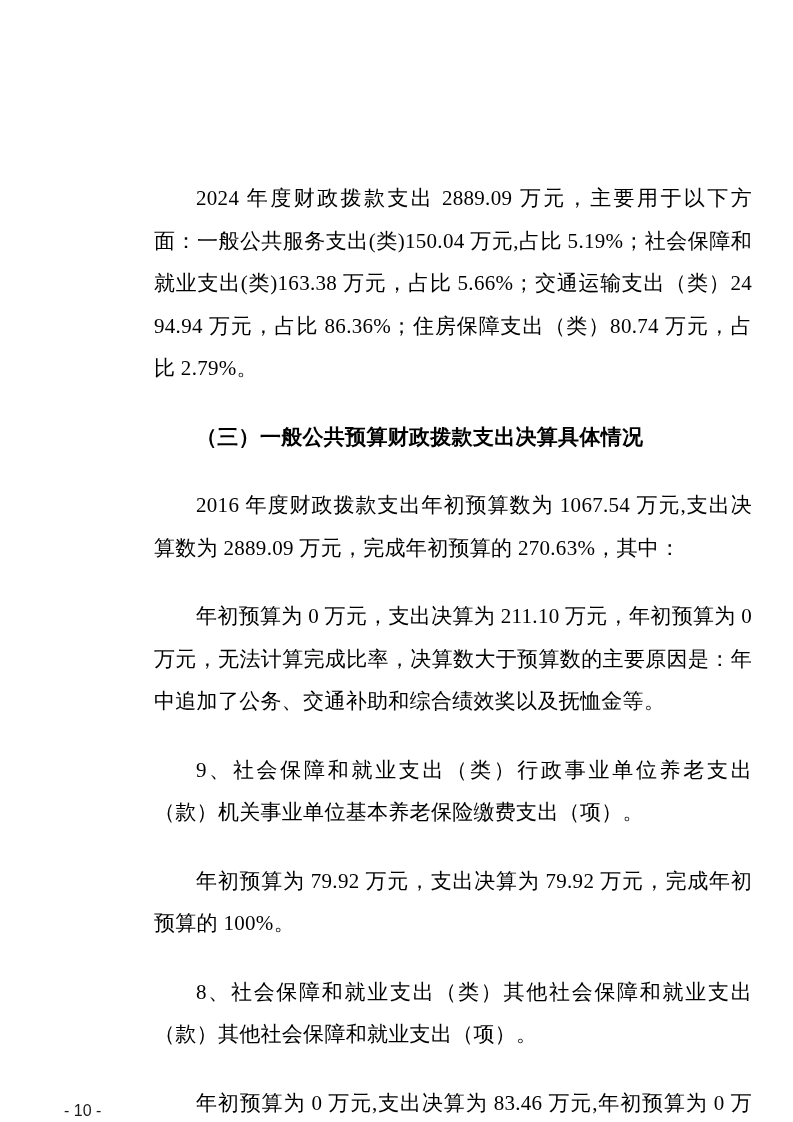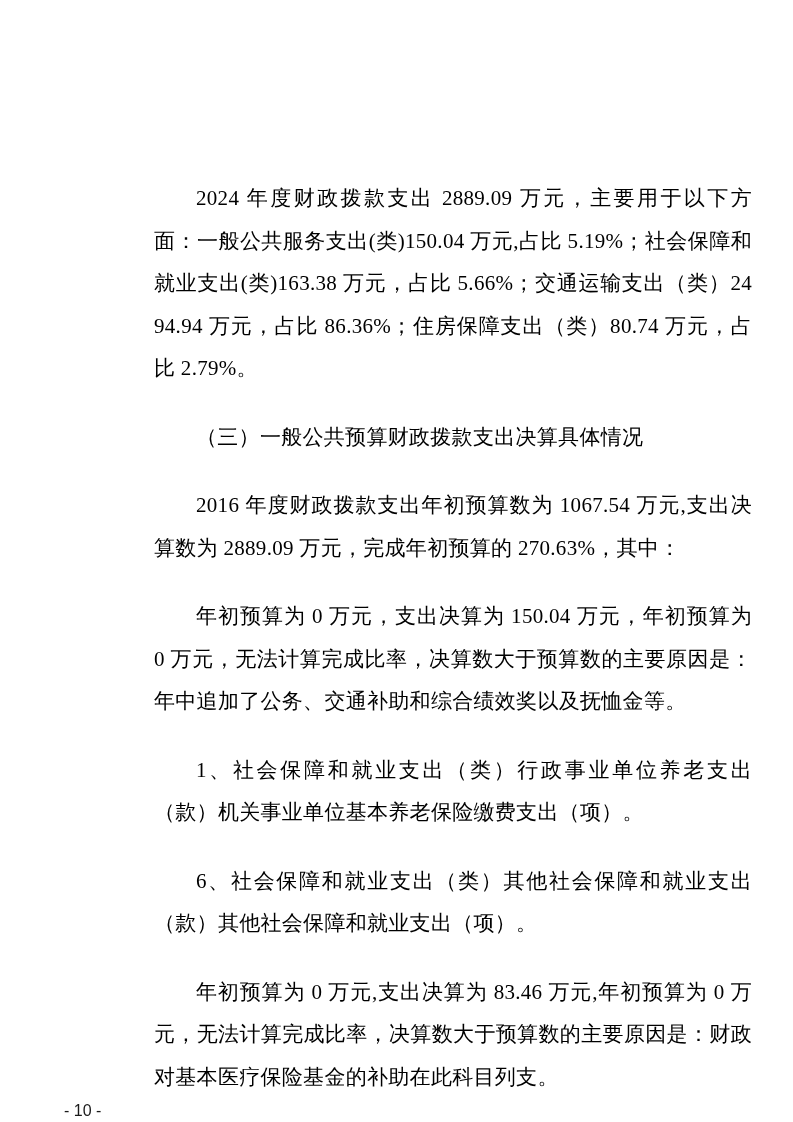--- a/index.html
+++ b/index.html
@@ -25,21 +25,21 @@
   }
   .para {
     font-size: 21px;
     line-height: 42.5px;
     text-indent: 2em;
     text-align: justify;
     letter-spacing: 0.3px;
     word-break: break-all;
   }
   .para.heading {
-    font-weight: normal;
+    font-weight: bold;
     text-align: left;
   }
   .footer {
     position: absolute;
     left: 0;
     width: 656px;
     top: 1038px;
     text-align: left;
     font-size: 16px;
     font-family: "Liberation Sans", "DejaVu Sans", sans-serif;
@@ -47,19 +47,20 @@
   }
 </style>
 </head>
 <body>
 
 <div class="page">
   <div class="content">
     <p class="para">2024 年度财政拨款支出 2889.09 万元，主要用于以下方面：一般公共服务支出(类)150.04 万元,占比 5.19%；社会保障和就业支出(类)163.38 万元，占比 5.66%；交通运输支出（类）2494.94 万元，占比 86.36%；住房保障支出（类）80.74 万元，占比 2.79%。</p>
     <p class="para heading">（三）一般公共预算财政拨款支出决算具体情况</p>
     <p class="para">2016 年度财政拨款支出年初预算数为 1067.54 万元,支出决算数为 2889.09 万元，完成年初预算的 270.63%，其中：</p>
-    <p class="para">年初预算为 0 万元，支出决算为 150.04 万元，年初预算为 0 万元，无法计算完成比率，决算数大于预算数的主要原因是：年中追加了公务、交通补助和综合绩效奖以及抚恤金等。</p>
-    <p class="para">1、社会保障和就业支出（类）行政事业单位养老支出（款）机关事业单位基本养老保险缴费支出（项）。</p>
-    <p class="para">6、社会保障和就业支出（类）其他社会保障和就业支出（款）其他社会保障和就业支出（项）。</p>
+    <p class="para">年初预算为 0 万元，支出决算为 211.10 万元，年初预算为 0 万元，无法计算完成比率，决算数大于预算数的主要原因是：年中追加了公务、交通补助和综合绩效奖以及抚恤金等。</p>
+    <p class="para">9、社会保障和就业支出（类）行政事业单位养老支出（款）机关事业单位基本养老保险缴费支出（项）。</p>
+    <p class="para">年初预算为 79.92 万元，支出决算为 79.92 万元，完成年初预算的 100%。</p>
+    <p class="para">8、社会保障和就业支出（类）其他社会保障和就业支出（款）其他社会保障和就业支出（项）。</p>
     <p class="para">年初预算为 0 万元,支出决算为 83.46 万元,年初预算为 0 万元，无法计算完成比率，决算数大于预算数的主要原因是：财政对基本医疗保险基金的补助在此科目列支。</p>
   </div>
   <div class="footer">- 10 -</div>
 </div>
 
 </body></html>

